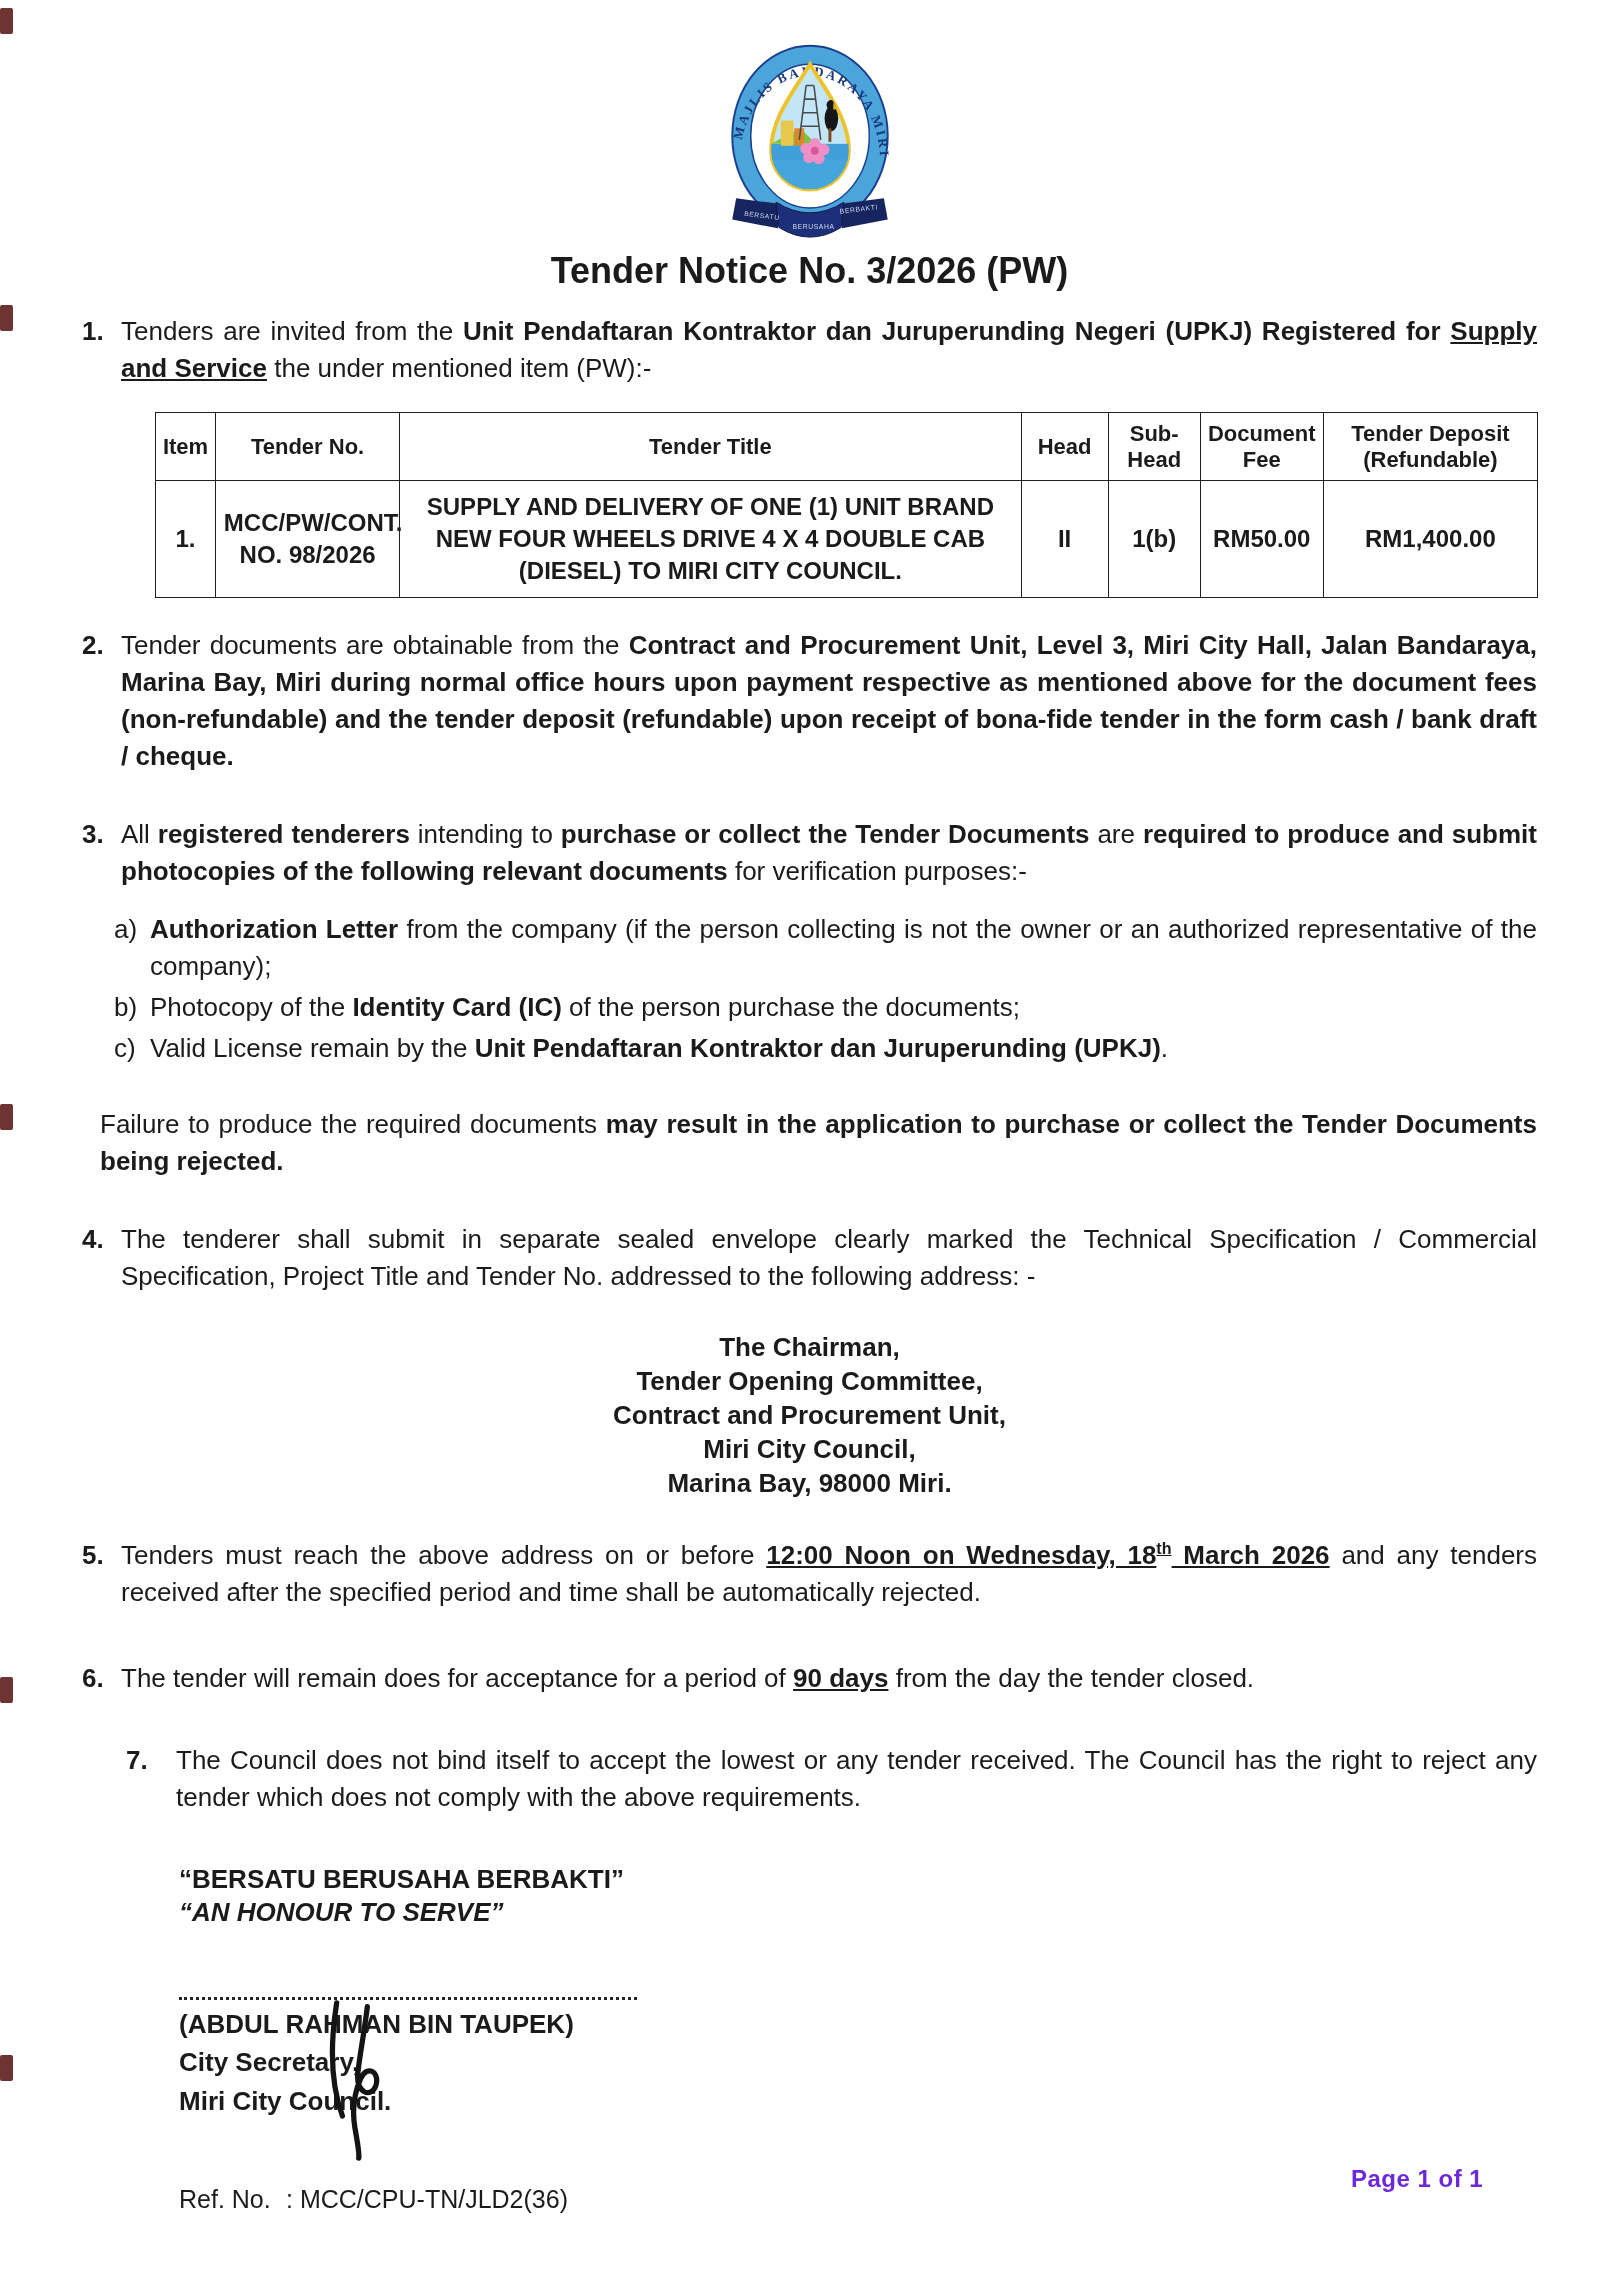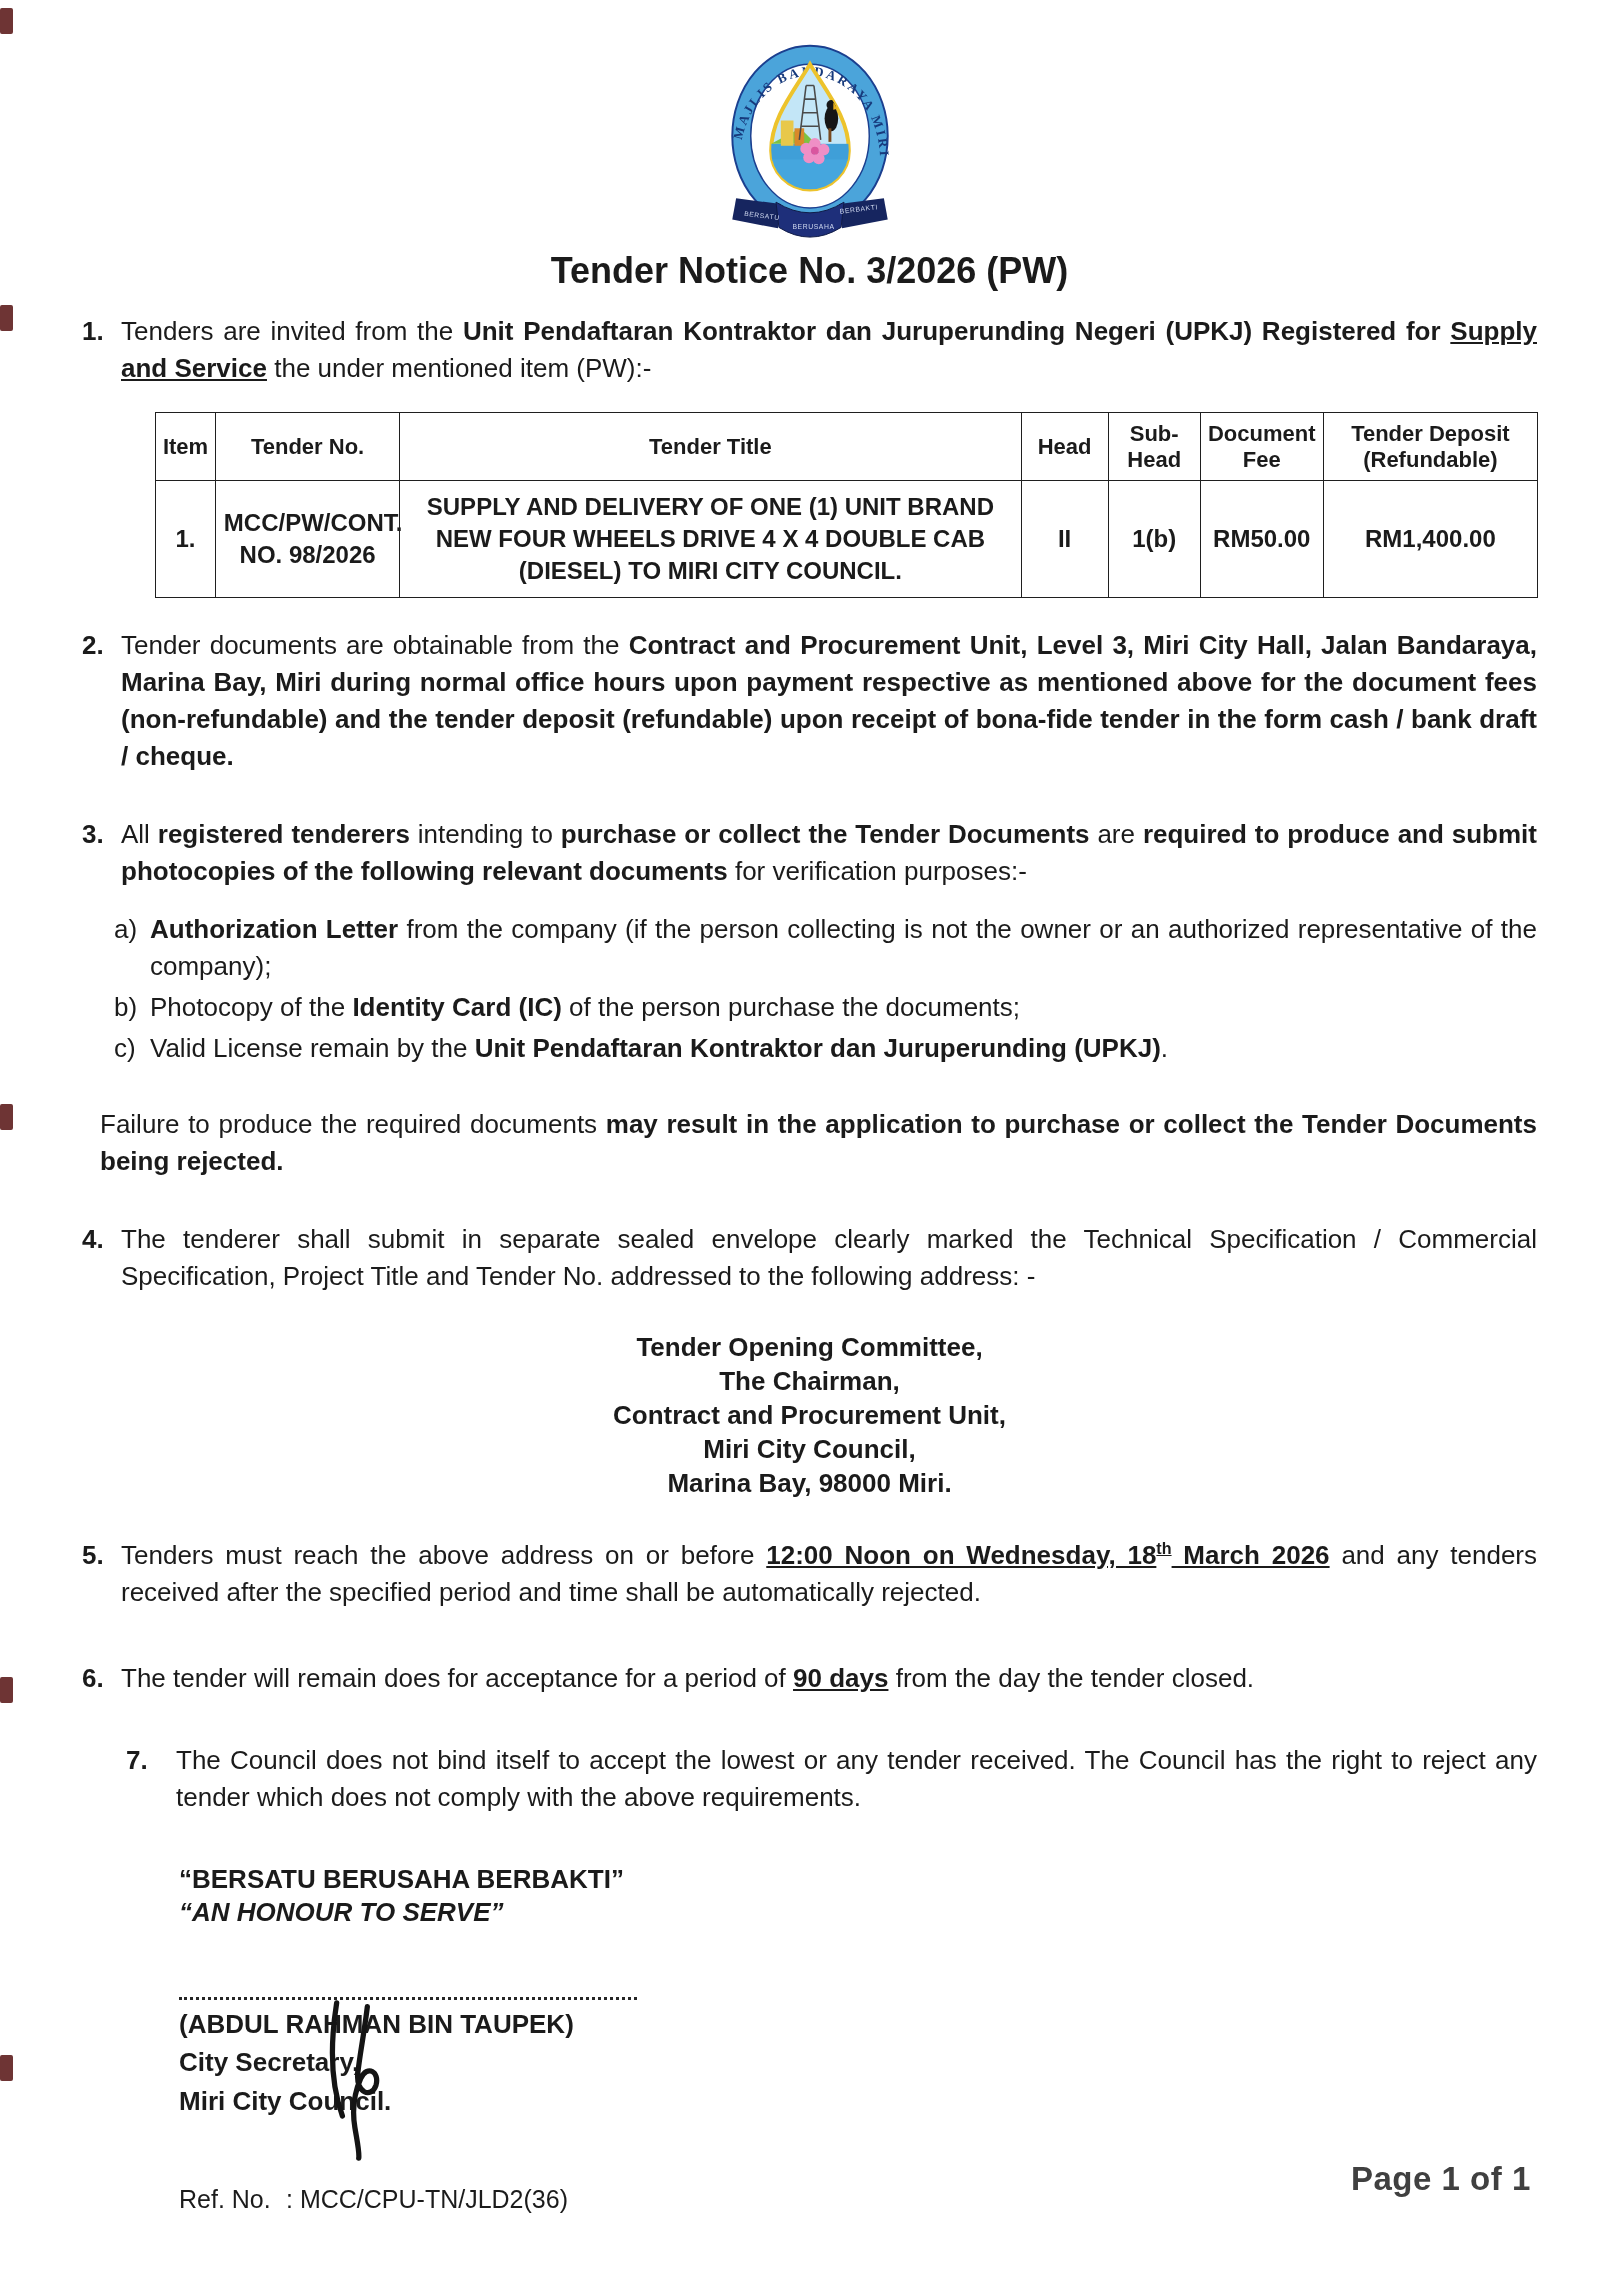--- a/index.html
+++ b/index.html
@@ -63,21 +63,21 @@
   .dotline { width:458px; height:0; border-bottom:3.9px dotted #262626; margin-top:68px; }
   .signame { font-weight:700; line-height:30px; margin-top:8.7px; }
 
   
   .refblock { margin-left:97px; margin-top:68px; }
   .refrow { display:flex; line-height:30px; font-size:25px; }
   .reflab { width:107px; }
 
   
   .footer { position:absolute; top:2160px; left:1351px;
-    font-size:33px; font-weight:700; color:#404040; letter-spacing:0.5px; }
+    font-size:24px; font-weight:700; color:#6d28d9; letter-spacing:0.5px; }
 
   
   .ringtext { font-family:"Liberation Serif", serif; font-size:13.5px; font-weight:700;
     letter-spacing:2.5px; fill:#173a7c; }
   .ribbontext { font-family:"Liberation Sans", sans-serif; font-size:7px; fill:#cfd8ef; letter-spacing:.6px; }
 </style>
 </head>
 <body>
 
 <div class="page">
@@ -218,22 +218,22 @@
     </div>
 
     <div class="failure"><span>Failure to produce the required documents </span><span class="rb">may result in the application to purchase or collect the Tender Documents being rejected.</span></div>
 
     <div class="item" style="margin-top:41px">
       <div class="inum">4.</div>
       <div class="ibody"><span>The tenderer shall submit in separate sealed envelope clearly marked the Technical Specification / Commercial Specification, Project Title and Tender No. addressed to the following address: -</span></div>
     </div>
 
     <div class="address">
+      <div>The Chairman,</div>
       <div>Tender Opening Committee,</div>
-      <div>The Chairman,</div>
       <div>Contract and Procurement Unit,</div>
       <div>Miri City Council,</div>
       <div>Marina Bay, 98000 Miri.</div>
     </div>
 
     <div class="item" style="margin-top:37px">
       <div class="inum">5.</div>
       <div class="ibody"><span>Tenders must reach the above address on or before </span><span class="rb ru">12:00 Noon on Wednesday, 18</span><sup class="rb ru">th</sup><span class="rb ru"> March 2026</span><span> and any tenders received after the specified period and time shall be automatically rejected.</span></div>
     </div>
 

